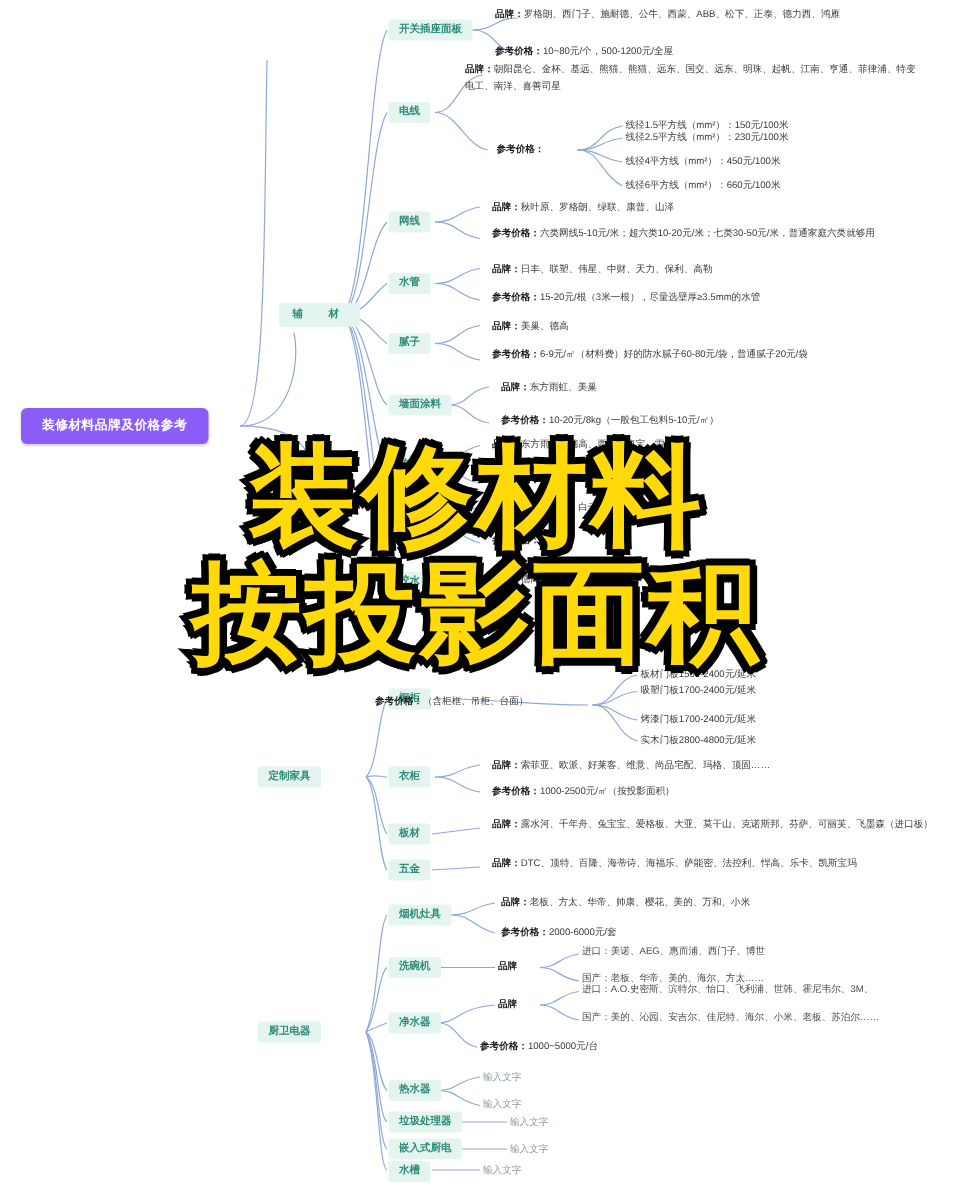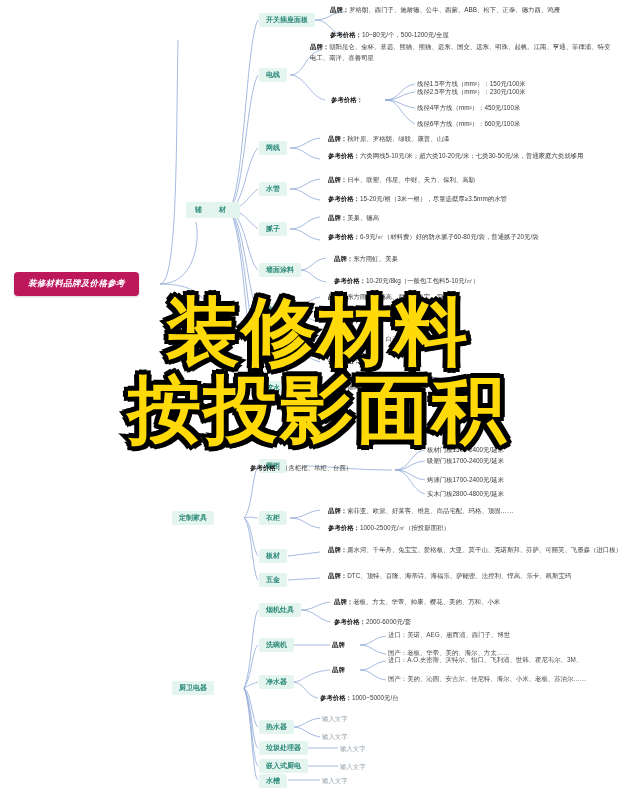--- a/index.html
+++ b/index.html
@@ -5,25 +5,24 @@
   html,body{margin:0;padding:0;background:#ffffff;}
   body{width:635px;height:791px;position:relative;overflow:hidden;
        font-family:"Liberation Sans","DejaVu Sans",sans-serif;}
 
   #canvas{position:absolute;inset:0;width:635px;height:791px;}
   svg.links{position:absolute;left:0;top:0;width:635px;height:791px;pointer-events:none;}
 
   
   .root-node{
     position:absolute;left:14px;top:272px;
-    background:#be185d;color:#ffffff;
+    background:#8b5cf6;color:#ffffff;
     font-size:8.5px;font-weight:bold;letter-spacing:.3px;
     padding:6px 14px;border-radius:4px;white-space:nowrap;
     box-shadow:0 1px 2px rgba(0,0,0,.18);
-    font-style:italic;
   }
 
   
   .node{
     position:absolute;
     background:#e4f5ef;color:#2e8b7a;
     font-size:7px;font-weight:bold;
     padding:3px 7px;border-radius:2px;white-space:nowrap;
     line-height:1.1;
   }

